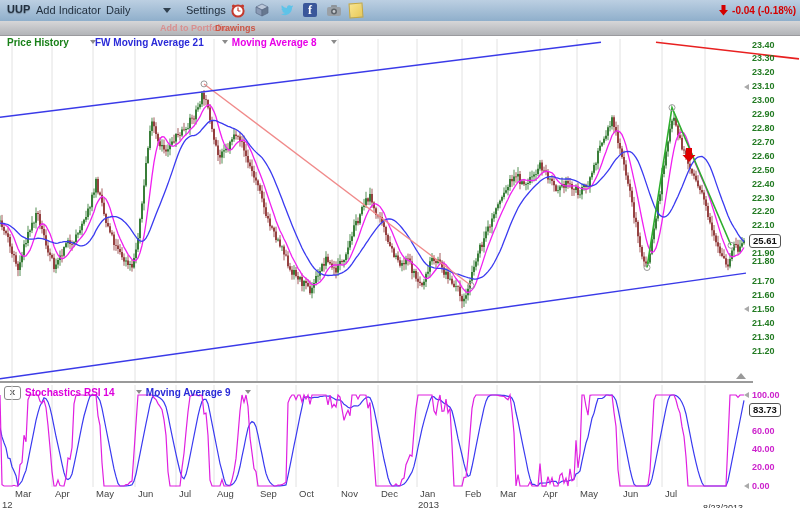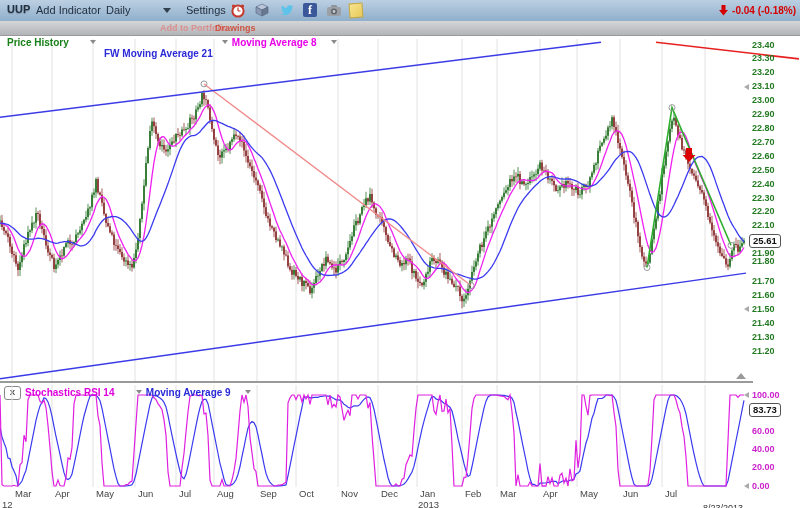--- a/index.html
+++ b/index.html
@@ -230,20 +230,20 @@
     <div class="month abs" style="left: 580px; top: 488px;">May</div>
     <div class="month abs" style="left: 623px; top: 488px;">Jun</div>
     <div class="month abs" style="left: 665px; top: 488px;">Jul</div>
     <div class="year abs" style="left: 2px; top: 499px;">12</div>
     <div class="year abs" style="left: 418px; top: 499px;">2013</div>
   </div>
 <div class="enddate" style="left:703px;">8/23/2013</div>
 
 <div class="legend-item abs" style="left: 7px; top: 37px; color: rgb(24, 128, 24);">Price History</div>
 <span class="sm-caret" style="position: absolute; left: 85.8px; top: 40px;"></span>
-<div class="legend-item abs" style="left: 104px; top: 37px; color: rgb(42, 42, 216); margin-top: 11px;">FW Moving Average 21</div>
+<div class="legend-item abs" style="left: 95px; top: 37px; color: rgb(42, 42, 216);">FW Moving Average 21</div>
 <span class="sm-caret" style="position: absolute; left: 217.8px; top: 40px;"></span>
 <div class="legend-item abs" style="left: 231.8px; top: 37px; color: rgb(232, 0, 232);">Moving Average 8</div>
 <span class="sm-caret" style="position: absolute; left: 327.4px; top: 40px;"></span>
 <div class="legend-item abs" style="left: 25px; top: 387px; color: rgb(221, 0, 221);">Stochastics RSI 14</div>
 <span class="sm-caret" style="position: absolute; left: 131.8px; top: 390px;"></span>
 <div class="legend-item abs" style="left: 145.8px; top: 387px; color: rgb(42, 42, 216);">Moving Average 9</div>
 <span class="sm-caret" style="position: absolute; left: 241.4px; top: 390px;"></span>
 
 </body></html>

